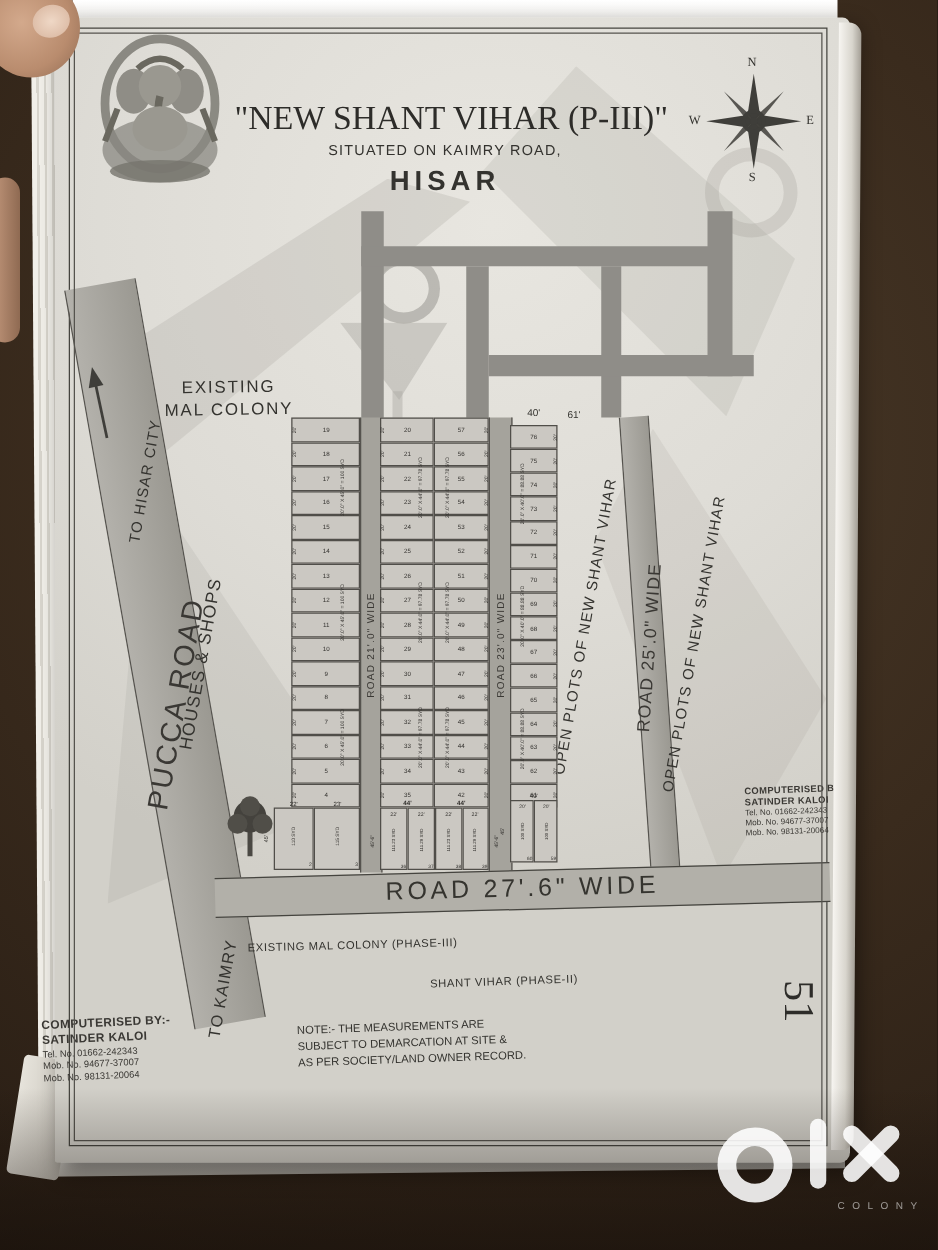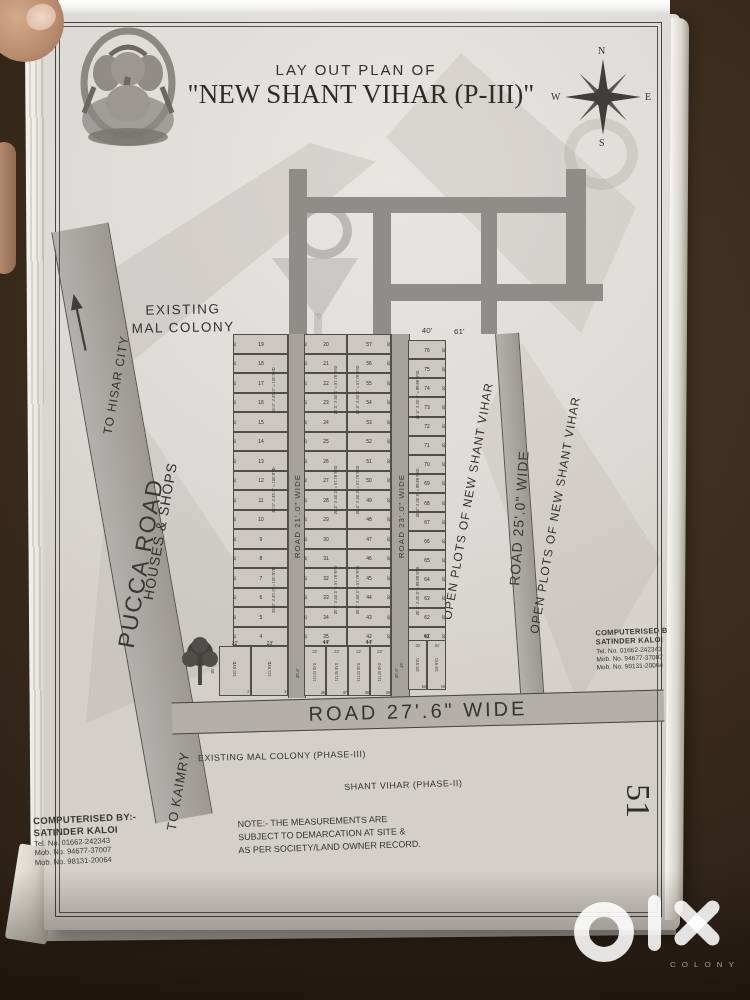--- a/index.html
+++ b/index.html
@@ -106,22 +106,23 @@
         <ellipse cx="47" cy="48" rx="14" ry="18" fill="#8f8d86"></ellipse>
         <ellipse cx="89" cy="48" rx="14" ry="18" fill="#8f8d86"></ellipse>
         <circle cx="68" cy="44" r="17" fill="#9a9890"></circle>
         <path d="M68 52 q-4 16 4 24 q6 6 2 12" fill="none" stroke="#6a685f" stroke-width="6"></path>
         <path d="M50 30 q18 -16 36 0" fill="none" stroke="#6a685f" stroke-width="5"></path>
         <ellipse cx="68" cy="78" rx="22" ry="18" fill="#9a9890"></ellipse>
         <path d="M34 62 l-10 26 M102 62 l10 26" stroke="#6a685f" stroke-width="5" fill="none"></path>
         <ellipse cx="68" cy="112" rx="40" ry="9" fill="#76746d" opacity=".8"></ellipse>
       </svg>
 
-      <div class="lbl ctr" style="left:150px;top:38px;width:300px;font-size:15px;letter-spacing:2px;">LAY OUT PLAN OF</div>
       <div class="lbl ctr" style="left:85px;top:56px;width:440px;font-size:27px;font-family:'Liberation Serif',serif;color:#2d2c29;">"NEW SHANT VIHAR (P-III)"</div>
+      <div class="lbl ctr" style="left:150px;top:92px;width:300px;font-size:11.5px;letter-spacing:1px;">SITUATED  ON KAIMRY ROAD,</div>
+      <div class="lbl ctr" style="left:150px;top:109px;width:300px;font-size:22px;font-weight:bold;letter-spacing:4px;">HISAR</div>
 
       <div style="position:absolute;left:497px;top:24px;width:100px;height:100px;">
         <svg width="100" height="100" viewBox="0 0 100 100">
           <g fill="#3f3e3a">
             <polygon points="50,12 55,45 50,50 45,45"></polygon>
             <polygon points="50,88 55,55 50,50 45,55"></polygon>
             <polygon points="12,50 45,55 50,50 45,45"></polygon>
             <polygon points="88,50 55,55 50,50 55,45"></polygon>
             <polygon points="26,26 46,44 50,50 42,46" opacity=".85"></polygon>
             <polygon points="74,26 54,44 50,50 58,46" opacity=".85"></polygon>

